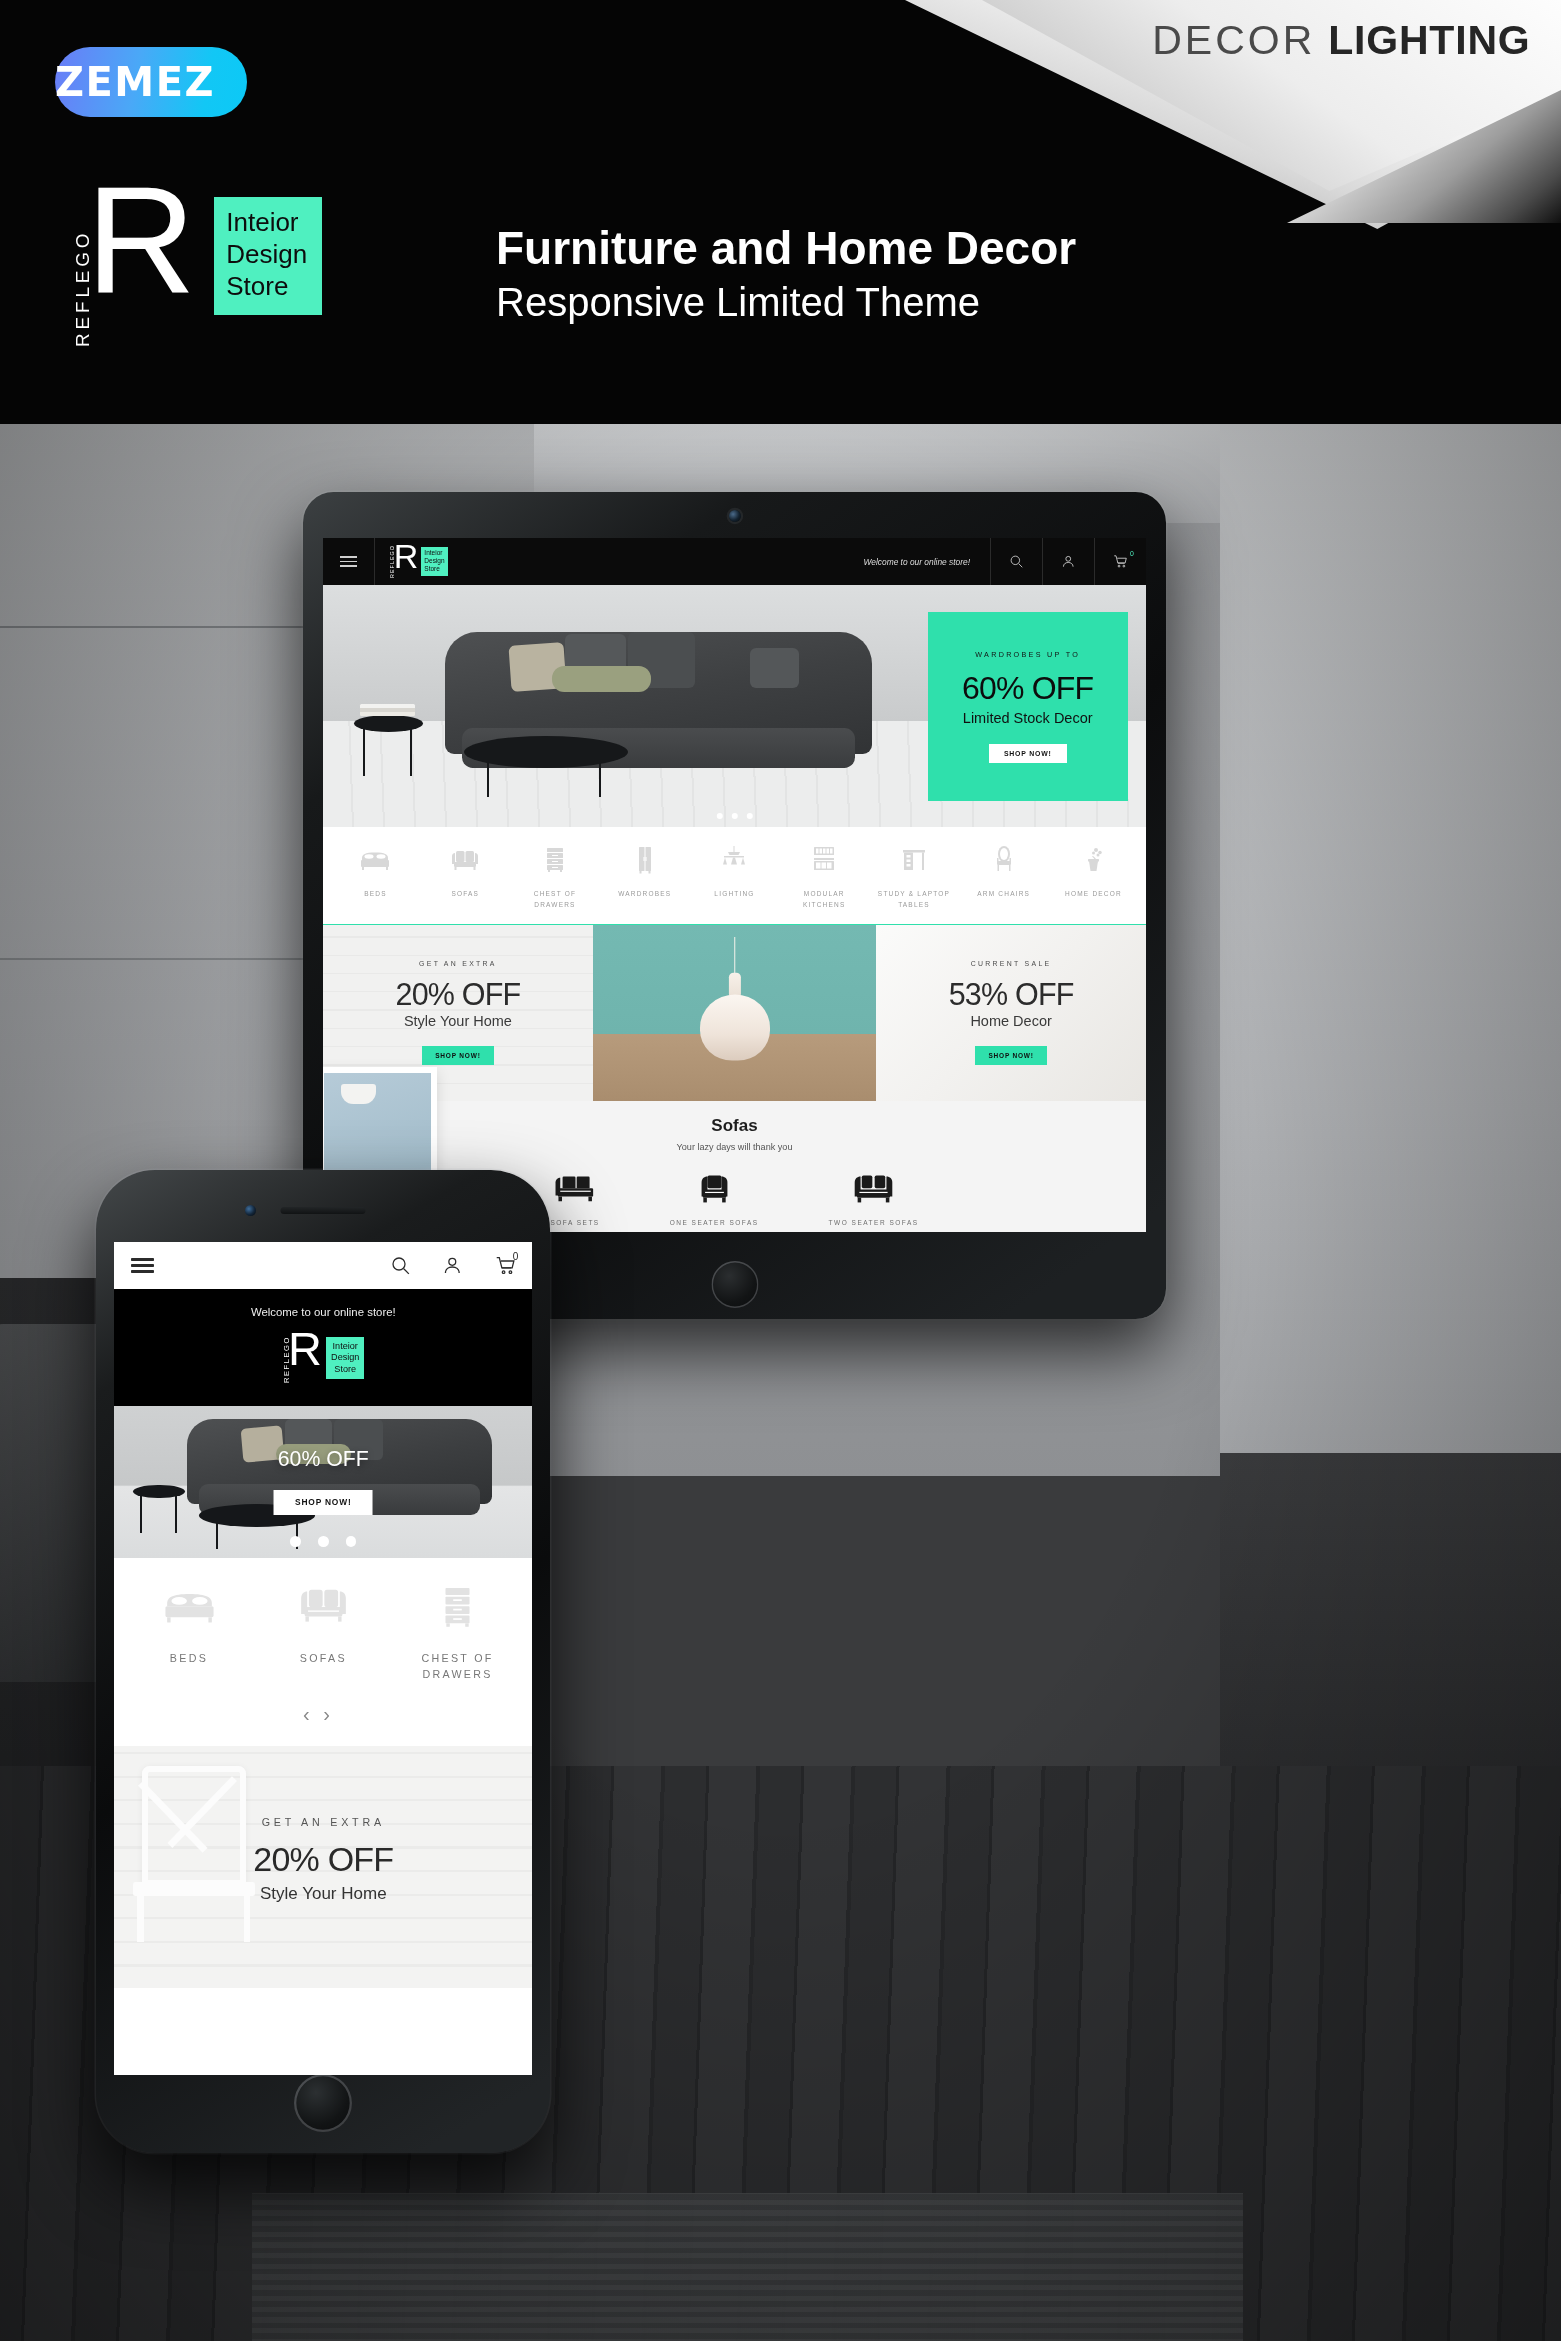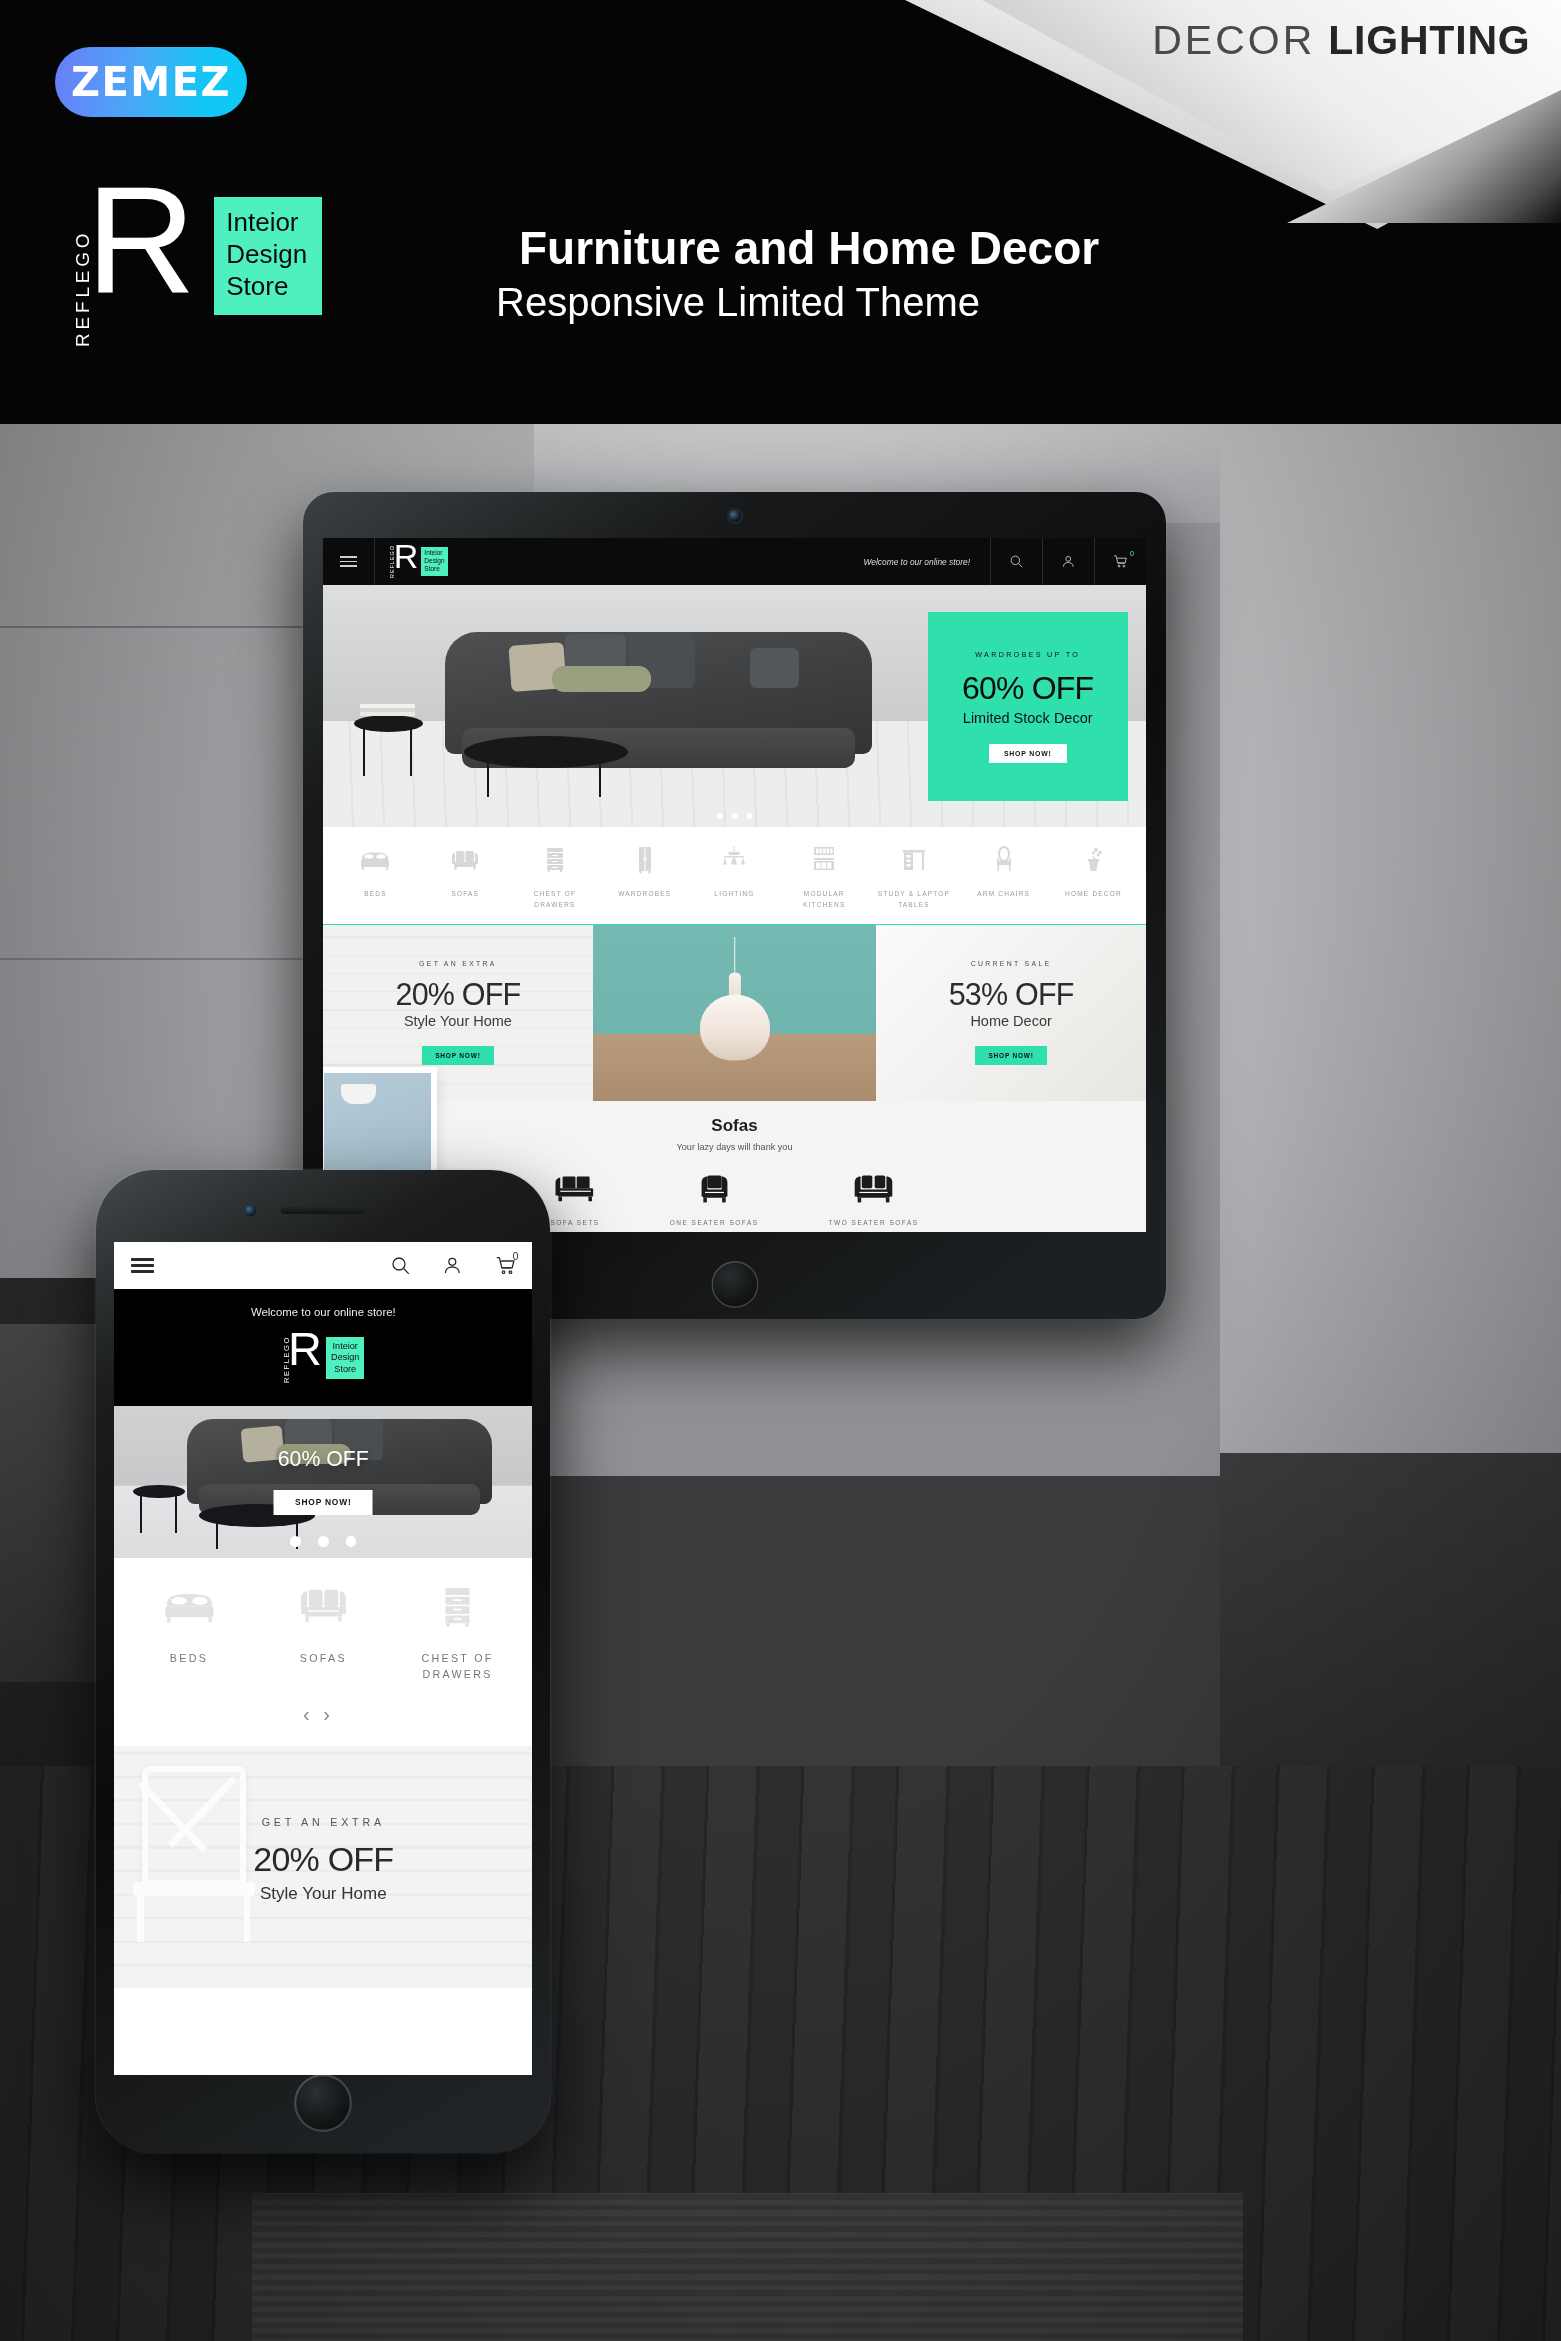--- a/index.html
+++ b/index.html
@@ -39,21 +39,21 @@
     z-index:8; white-space:nowrap;
   }
   .light-version .lv-light{ font-weight:300; color:#4a4a4a; letter-spacing:3px;}
   .light-version .lv-bold{ font-weight:700; color:#262626; letter-spacing:0.8px;}
 
   
   .zemez-pill{
     position:absolute; left:55px; top:47px; width:192px; height:70px;
     border-radius:35px;
     background:linear-gradient(100deg,#6a7cf7 0%, #4aa8f7 42%, #12c7f5 78%, #0cc9f6 100%);
-    display:flex; align-items:center; justify-content:center;
+    display:flex; align-items:center; justify-content:flex-start;
     z-index:8;
   }
   .zemez-pill span{
     color:#fff; font-size:40px; font-weight:700; letter-spacing:1.5px;
     font-family:"DejaVu Sans", sans-serif;
   }
 
   
   .brand-block{
     position:absolute; left:73px; top:189px; z-index:8;
@@ -68,21 +68,21 @@
     color:#fff; font-size:152px; line-height:0.82; font-weight:400;
     font-family:"Liberation Sans", sans-serif; margin-left:-3px; margin-top:-10.7px;
   }
   .brand-tag{
     background:#4ff0c0; margin-left:18.3px; margin-top:7.6px;
     padding:10.7px 12.2px 12.2px 12.2px; width:108px;
   }
   .brand-tag div{ color:#0d0d0d; font-size:26px; line-height:1.22; font-weight:400; }
 
   .title-block{ position:absolute; left:496px; top:223px; z-index:8; }
-  .title-main{ color:#fff; font-size:46px; font-weight:700; letter-spacing:0px; line-height:1.12;margin-left:23px;}
+  .title-main{ color:#fff; font-size:46px; font-weight:700; letter-spacing:0px; line-height:1.12;}
   .title-sub{ color:#fff; font-size:40px; font-weight:300; line-height:1.2; margin-top:3px;}
 
   
   .room{
     position:absolute; left:0; top:424px; width:1561px; height:1918px;
     background:#3a3b3d; overflow:hidden; z-index:1;
   }
   .room-wall-left{
     position:absolute; left:0; top:0; width:534px; height:1342px;
     background:linear-gradient(180deg,#b9bbbd 0%, #a9abae 40%, #97999c 100%);

